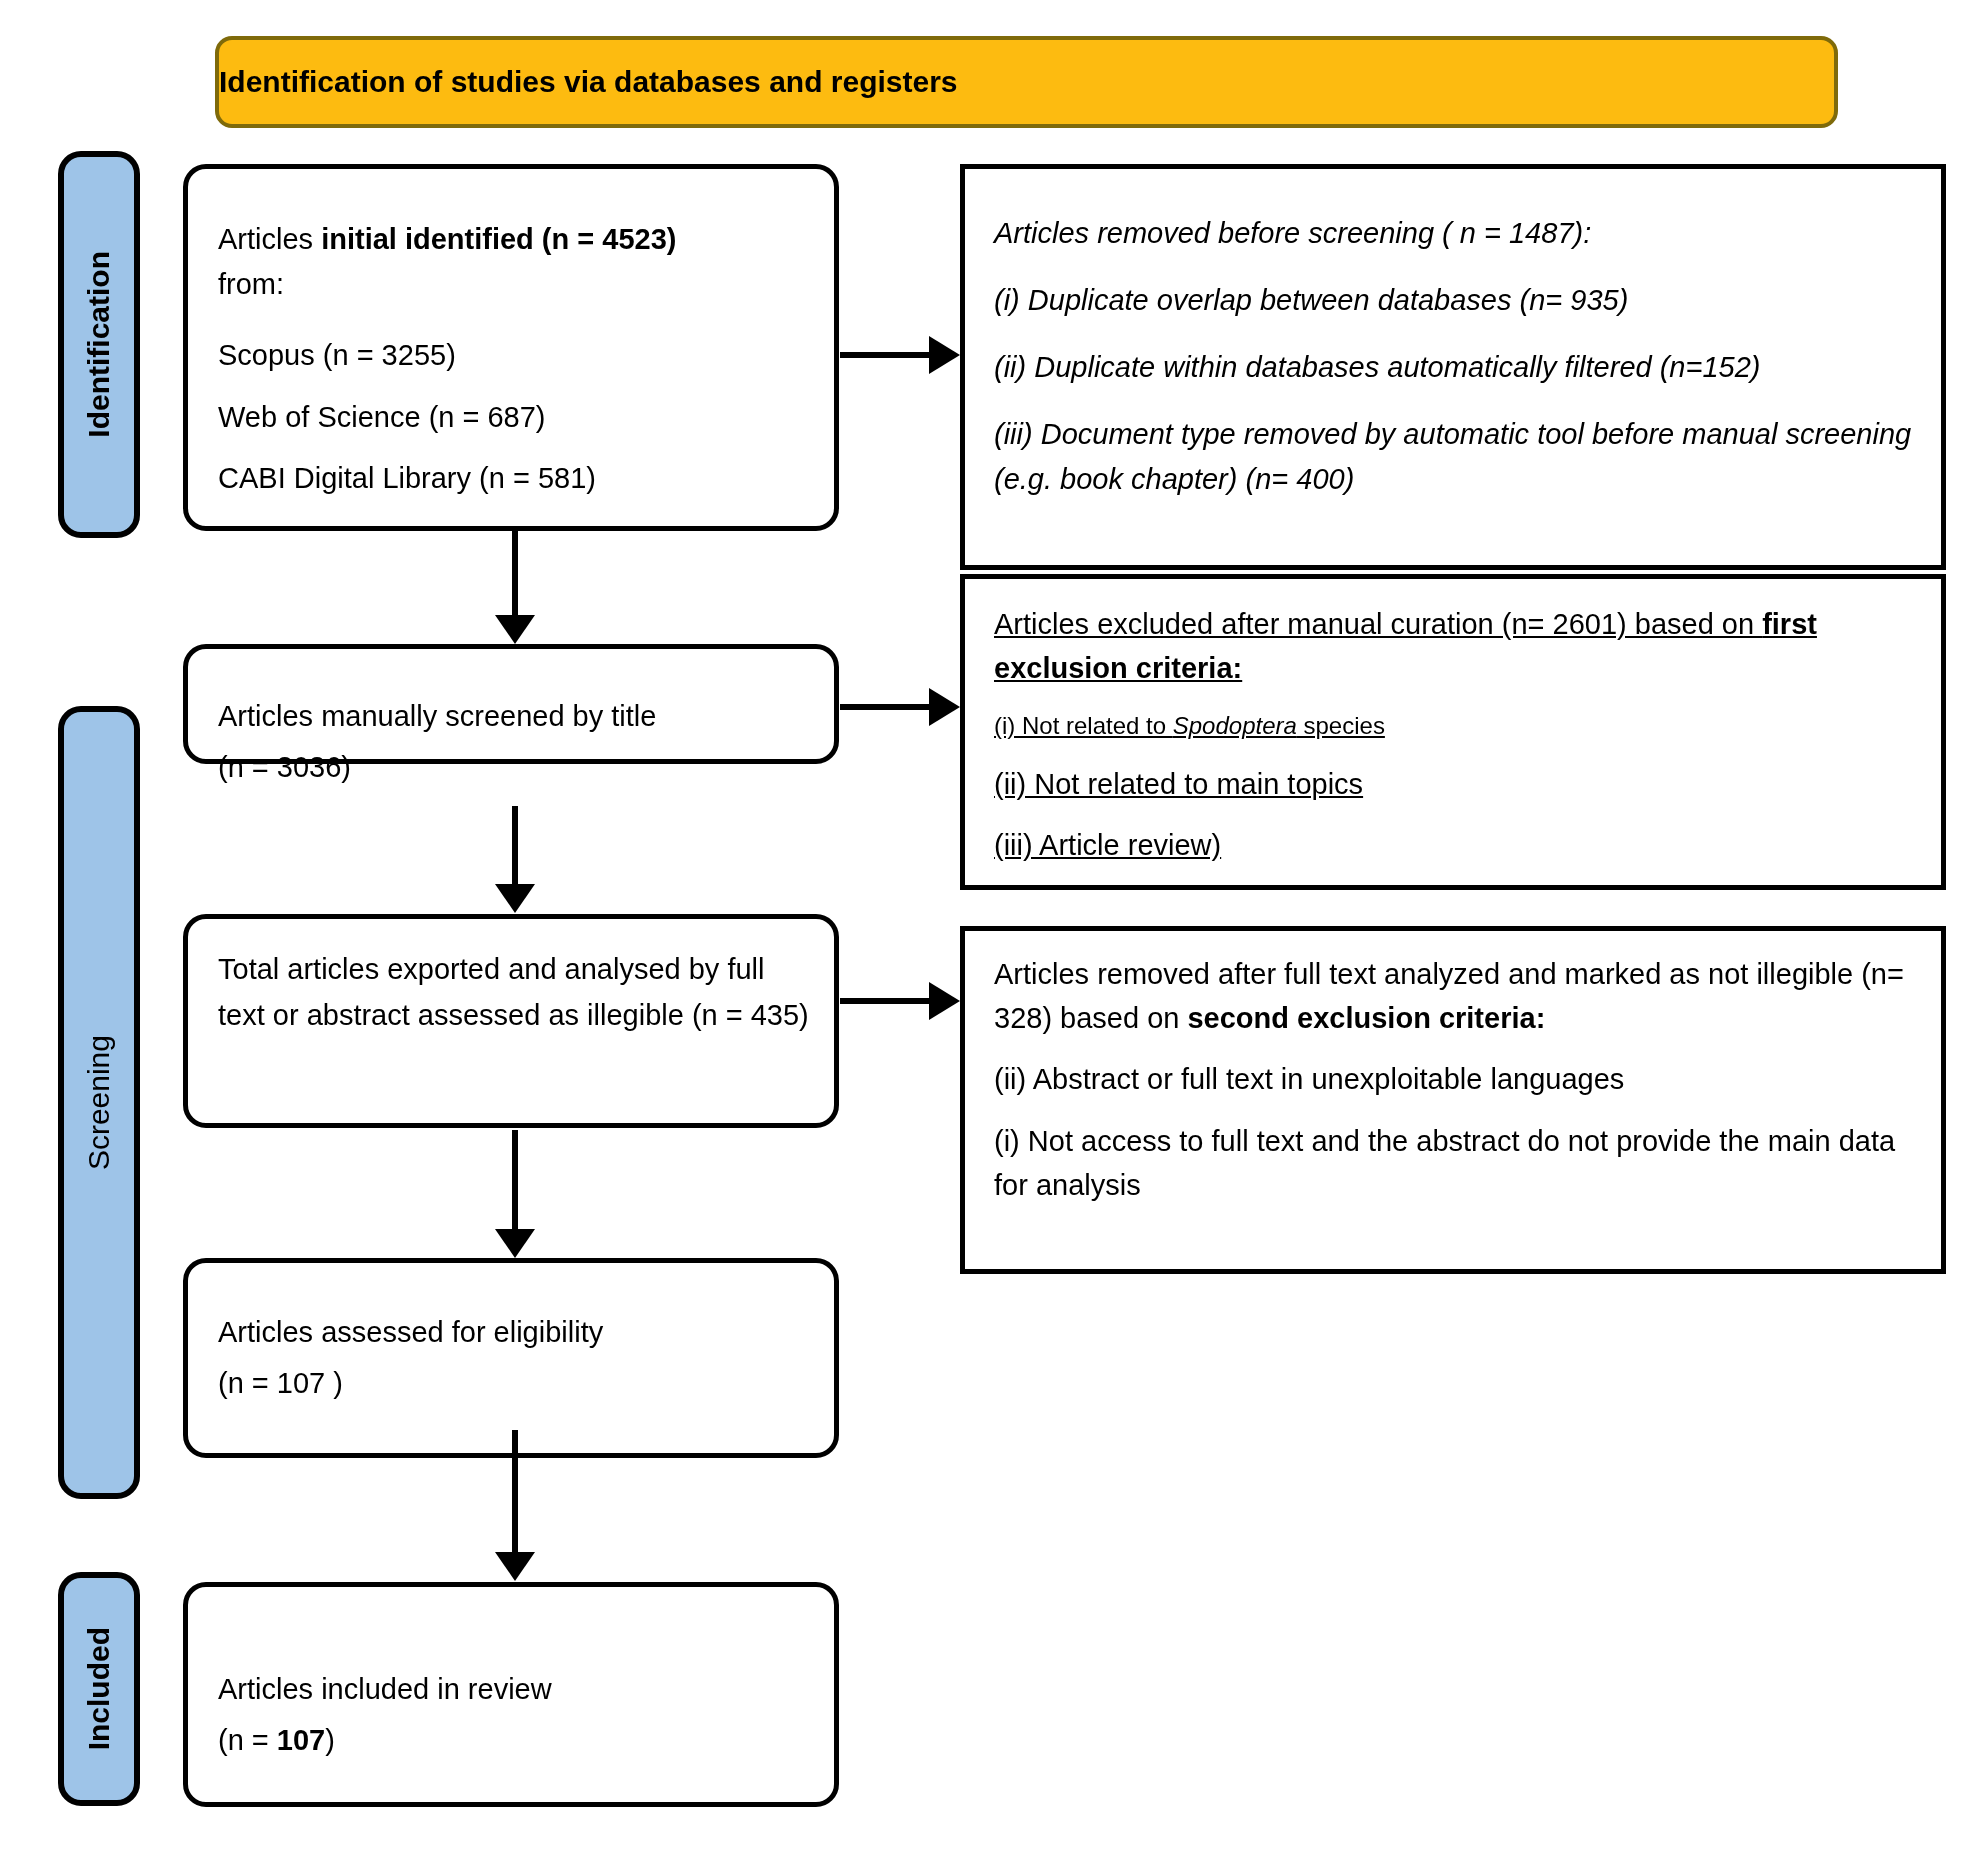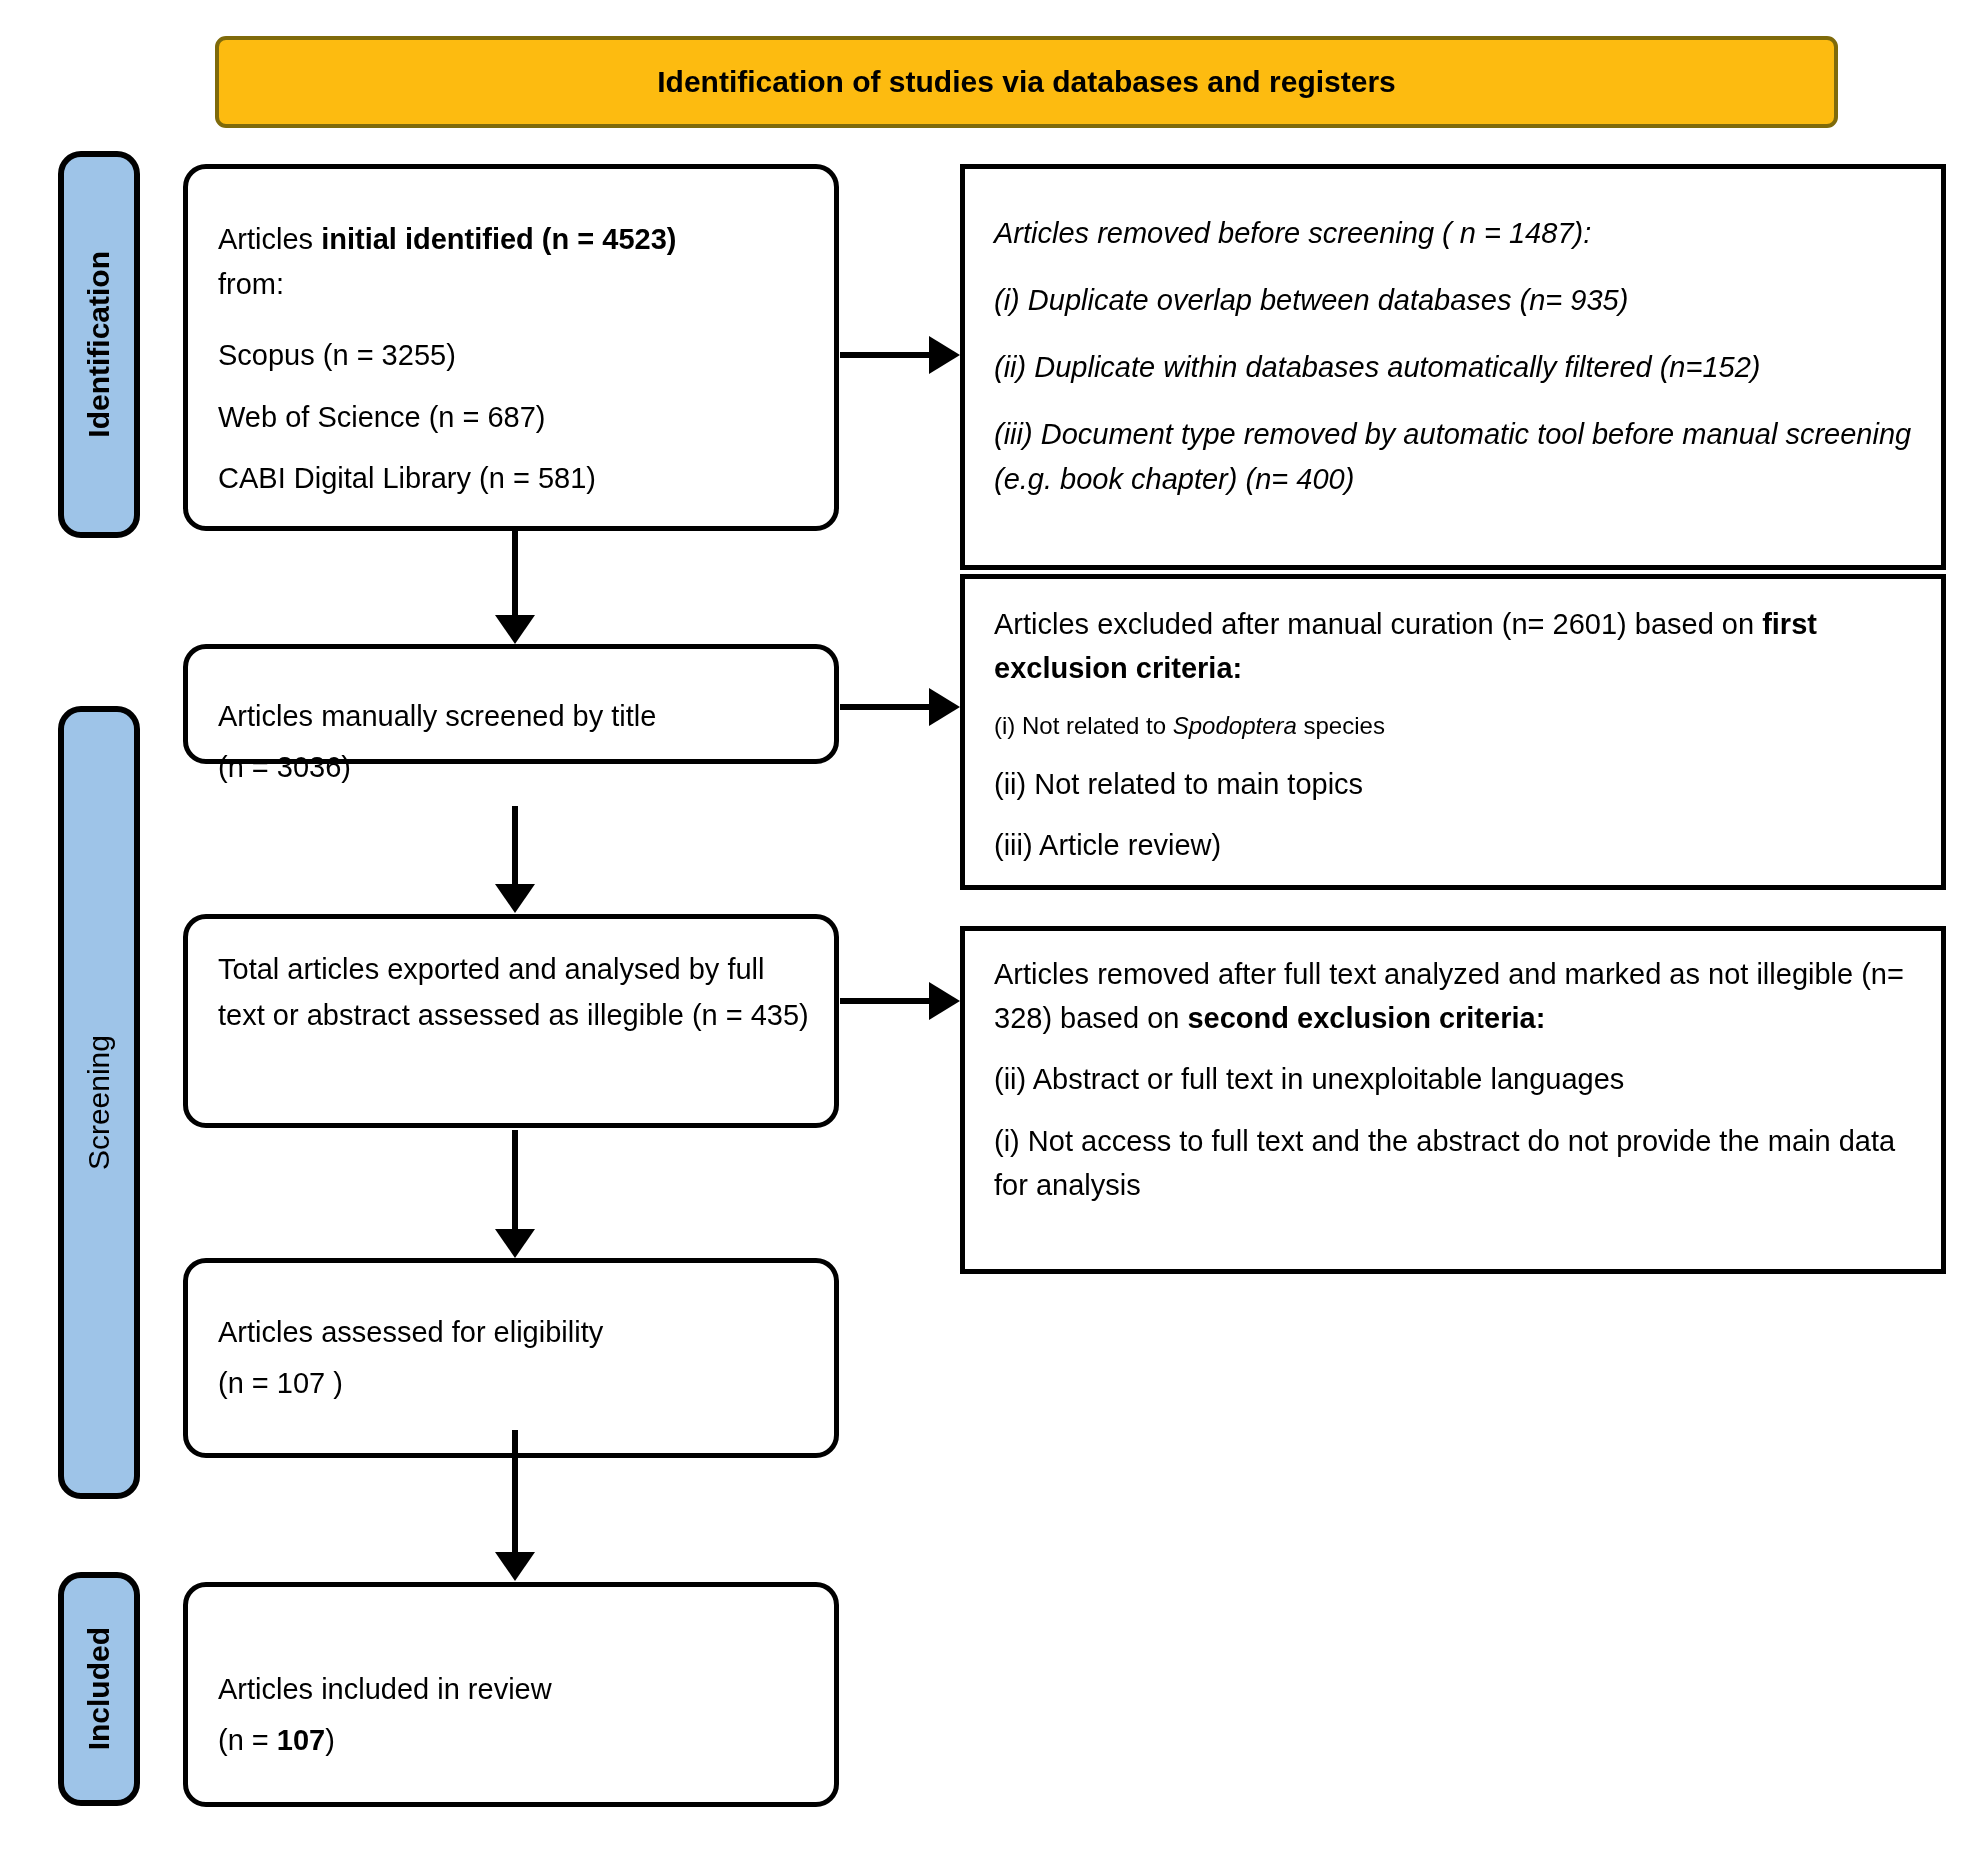--- a/index.html
+++ b/index.html
@@ -7,22 +7,22 @@
     position:relative;
     width:1985px; height:1869px;
     background:#ffffff;
     font-family:"Liberation Sans", sans-serif;
     color:#000000;
   }
 
   
   .banner {
     position:absolute; left:215px; top:36px; width:1623px; height:92px;
-    background:#FDBB10; border:4.6px solid #7F6A0A; border-radius:11px;
-    display:flex; align-items:center; justify-content:center;
+    background:#FDBB10; border:4.6px solid #7F6A0A; border-radius:17px;
+    display:flex; align-items:center; justify-content:flex-start;
     box-sizing:border-box;
   }
   .banner span { font-size:30px; font-weight:bold; }
 
   
   .stage {
     position:absolute; left:58px; width:82px;
     background:#9EC4E8; border:6.9px solid #000; border-radius:23px;
     display:flex; align-items:center; justify-content:center;
     box-sizing:border-box;
@@ -50,21 +50,21 @@
 
   #box-initial          { top:164px;  height:367px; padding-top:48px; }
   #box-initial p        { margin-bottom:16.5px; }
   #box-initial p.lead   { margin-bottom:26.6px; }
 
   #box-removed-before   { top:164px;  height:406px; padding-top:42px; }
   #box-removed-before p { margin-bottom:22px;font-style:italic; }
 
   #box-screened         { top:644px; height:120px; padding-top:42px; line-height:1.75; }
 
-  #box-excluded-manual  { top:574px; height:316px; padding-top:24px; line-height:1.5; }
+  #box-excluded-manual  { top:574px; height:316px; padding-top:24px; line-height:1.5;text-decoration:underline; }
   #box-excluded-manual p { margin-bottom:18.3px; }
   .smalltext { font-size:24px; }
 
   #box-fulltext         { top:914px; height:214px; padding-top:26.6px; line-height:1.6; }
 
   #box-removed-fulltext { top:926px; height:348px; padding-top:22px; line-height:1.5; }
   #box-removed-fulltext p { margin-bottom:18.3px; }
 
   #box-eligibility      { top:1258px; height:200px; padding-top:44px; line-height:1.75; }
 

